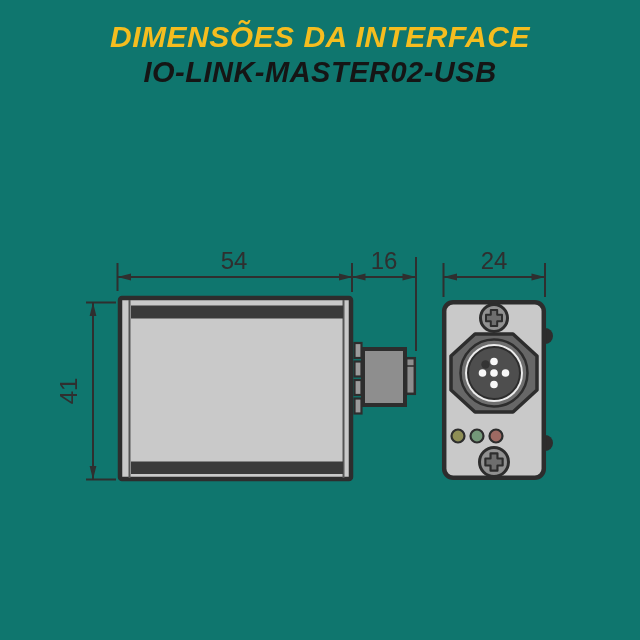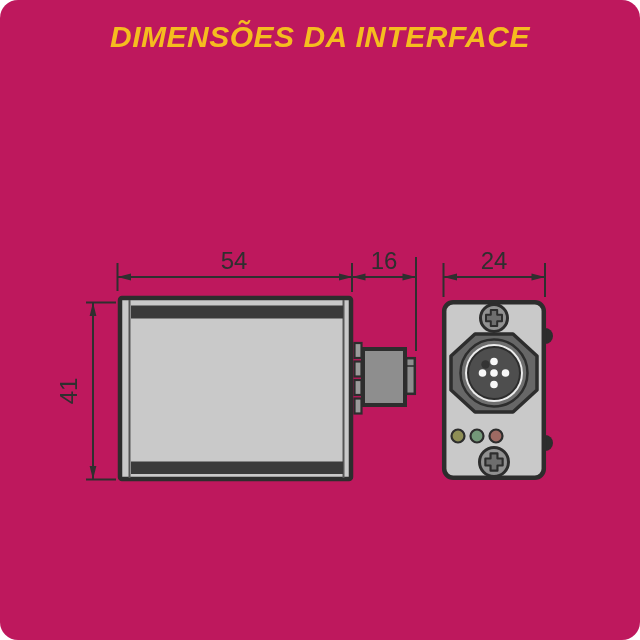--- a/index.html
+++ b/index.html
@@ -1,30 +1,31 @@
 <!DOCTYPE html>
 <html><head>
 <meta charset="utf-8">
 <style>
   html,body{margin:0;padding:0;background:#ffffff;}
-  .canvas{position:relative;width:640px;height:640px;background:#be185d;overflow:hidden;
-          font-family:"Liberation Sans", sans-serif;border-radius:18px;}
+  .canvas{position:relative;width:640px;height:640px;background:#0f766e;overflow:hidden;
+          font-family:"Liberation Sans", sans-serif;}
   .hdr{position:absolute;left:0;top:20px;width:640px;text-align:center;}
   .title{font-size:30px;font-weight:bold;font-style:italic;color:#F5BD1F;letter-spacing:.5px;}
   .subtitle{font-size:29px;font-weight:bold;font-style:italic;color:#151515;margin-top:2px;letter-spacing:.5px;}
   svg{position:absolute;left:0;top:0;}
   svg text{font-family:"Liberation Sans", sans-serif;font-size:24px;fill:#2f2f2f;}
 </style>
 </head>
 <body>
 
 <div class="canvas">
 
   <div class="hdr">
     <div class="title">DIMENSÕES DA INTERFACE</div>
+    <div class="subtitle">IO-LINK-MASTER02-USB</div>
   </div>
 
   <svg width="640" height="640" viewBox="0 0 640 640">
 
     <g stroke="#2f2f2f" stroke-width="2">
       <line x1="117.5" y1="263" x2="117.5" y2="291"></line>
       <line x1="352" y1="263" x2="352" y2="292"></line>
       <line x1="117.5" y1="277" x2="352" y2="277"></line>
     </g>
     <path d="M117.5,277 L131,273.4 L131,280.6 Z" fill="#2f2f2f"></path>

